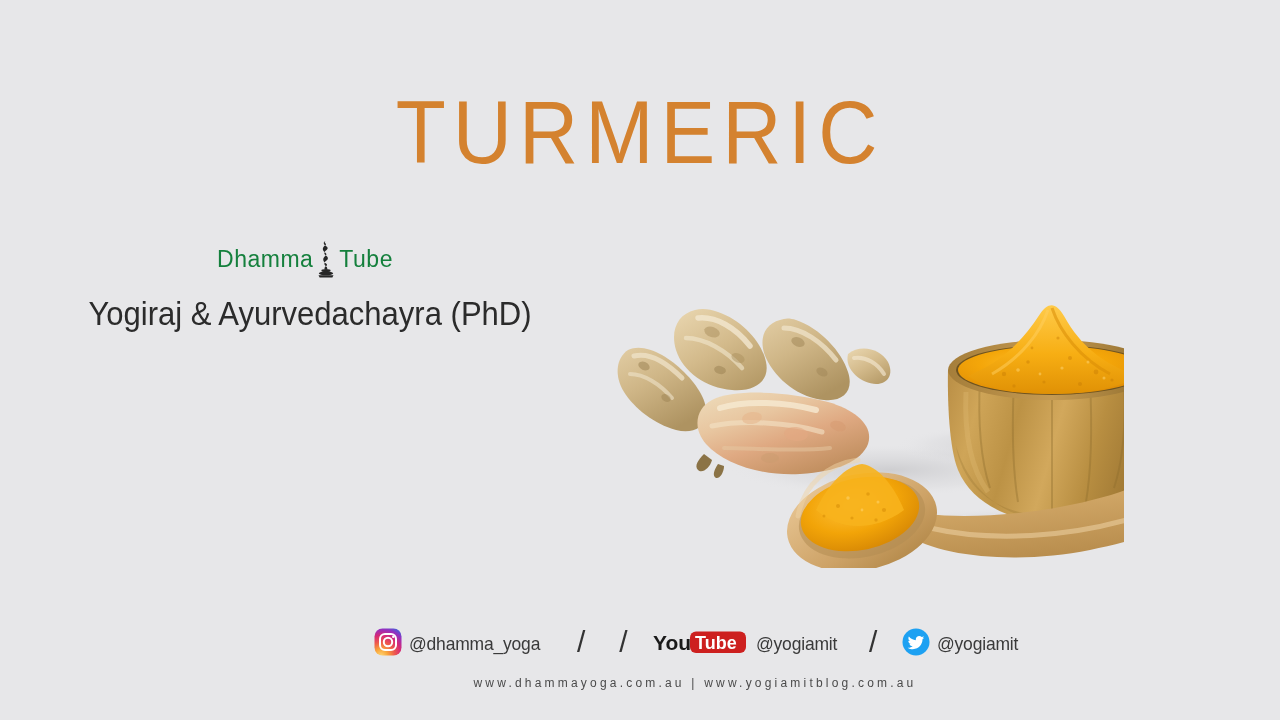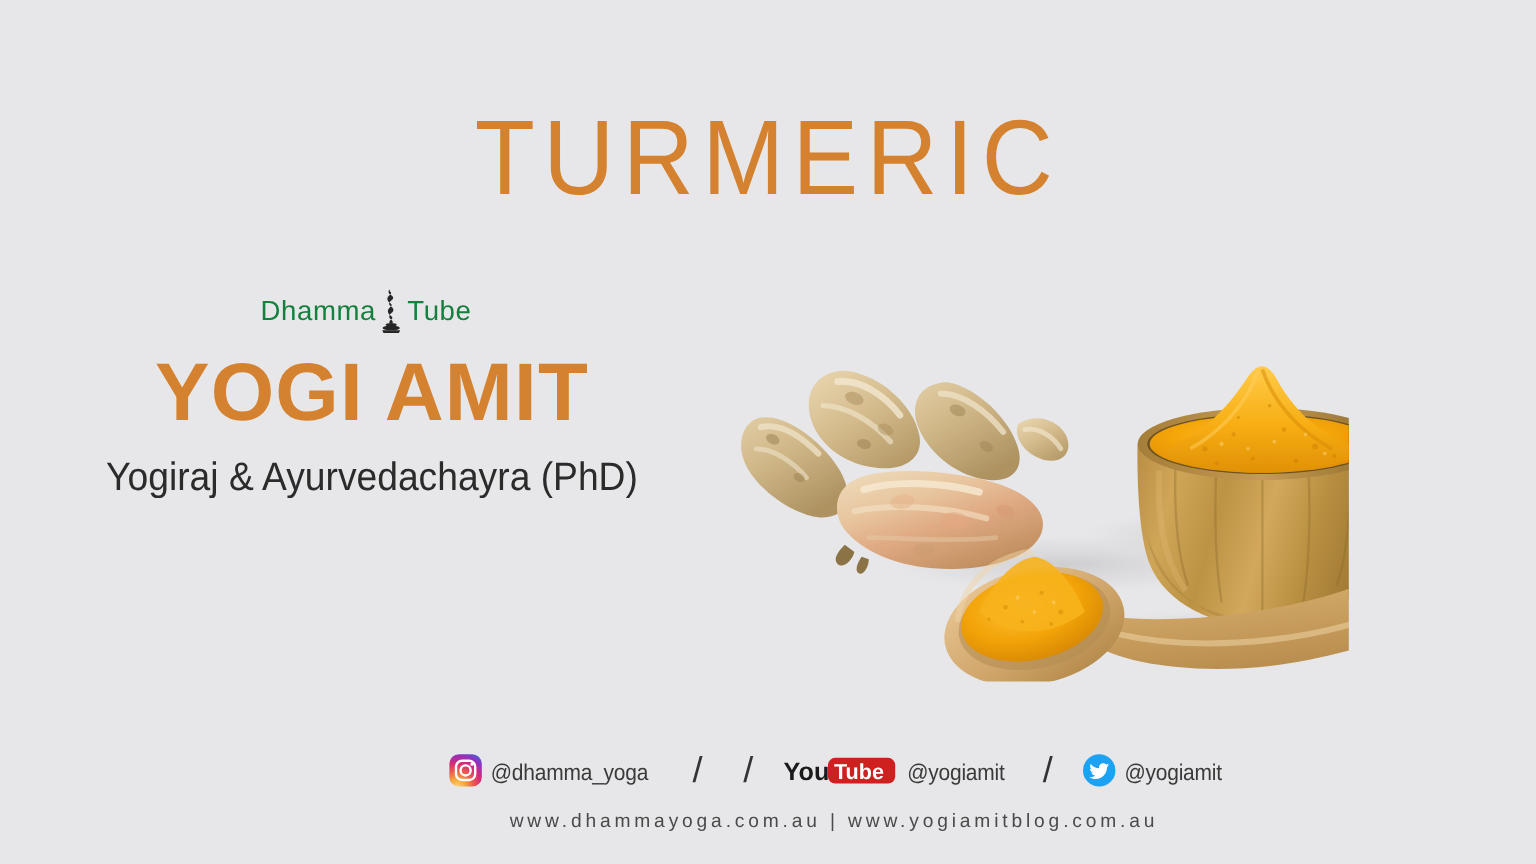--- a/index.html
+++ b/index.html
@@ -132,21 +132,21 @@
   }
   .icon-box { display:block; flex:0 0 auto; }
 
   
   #footer {
     position:absolute;
     left:0; top:676px; width:1280px;
     text-align:center;
     padding-left:110px;
     font-family:"Liberation Sans", sans-serif;
-    font-size:16px;
+    font-size:12px;
     color:#4a4a4a;
     letter-spacing:3.2px;
     white-space:nowrap;
   }
   #footer .bar { letter-spacing:3.2px; }
 </style>
 </head>
 <body>
 
 <div id="slide">
@@ -163,21 +163,20 @@
             <path d="M11 2 C8.3 2 8.1 5.2 10.2 6.4 C12.6 7.8 13.6 9.4 11.6 10.9 C9.2 12.7 8.4 14.6 10.6 16.2 C13.1 18 13.8 19.8 11.5 21.6 C9.1 23.5 8.6 25.6 10.9 27.3 C12.2 28.3 12.6 29.2 12.1 30.3 L9.6 30.3 C9.2 28.9 9.7 28.2 11.2 27.1 C12.4 26.2 12.3 25.3 10.7 24.2 C7.6 22 7.4 19.2 10.3 16.9 C11.9 15.6 11.8 14.8 10.1 13.6 C7.1 11.5 7.1 8.6 10 6.6 C11.2 5.8 11.3 5 10.3 4.2 C9.2 3.3 9.6 2 11 2 Z"></path>
             <ellipse cx="11" cy="31.6" rx="4.6" ry="1.5"></ellipse>
             <ellipse cx="11" cy="34.3" rx="7.2" ry="2.0"></ellipse>
             <path d="M3.5 36.2 L18.5 36.2 L17.4 38.4 L4.6 38.4 Z"></path>
           </g>
         </svg>
       </span>
       <span id="logo-yoga">Tube</span>
     </div>
 
-    <div id="name">YOGI AMIT</div>
     <div id="credentials">Yogiraj &amp; Ayurvedachayra (PhD)</div>
   </div>
 
   <div id="photo">
     <svg viewBox="0 0 660 310" xmlns="http://www.w3.org/2000/svg">
       <defs>
         <radialGradient id="gBowlPowder" cx="45%" cy="35%" r="75%">
           <stop offset="0%" stop-color="#FFC02E"></stop>
           <stop offset="45%" stop-color="#F4A609"></stop>
           <stop offset="100%" stop-color="#D98605"></stop>

